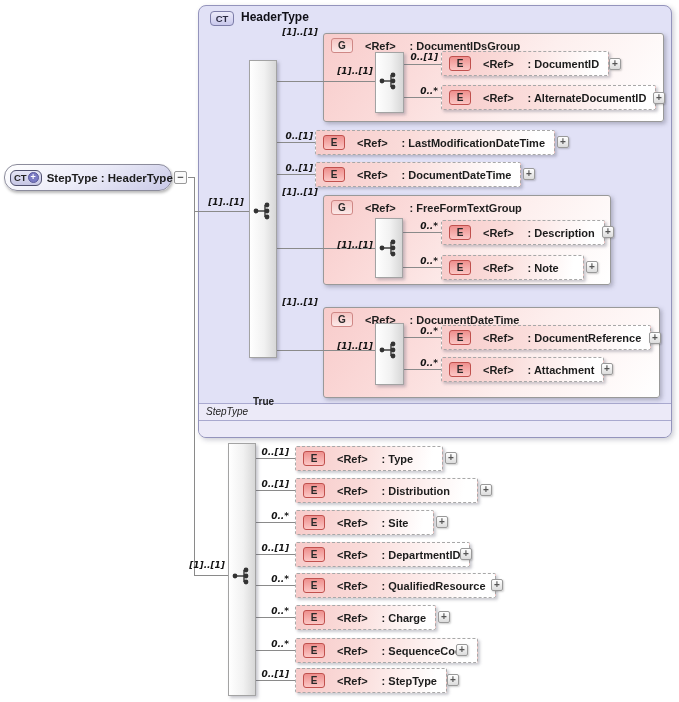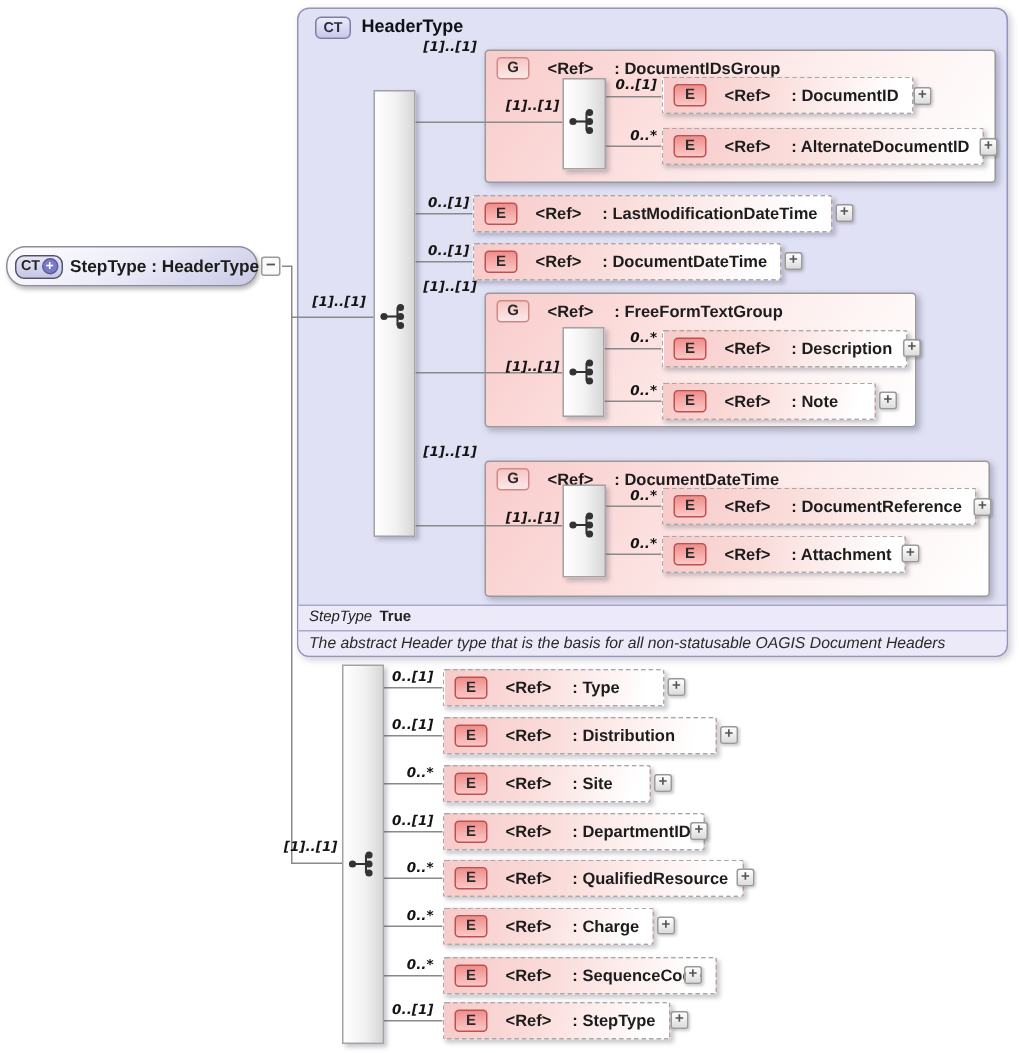--- a/index.html
+++ b/index.html
@@ -16,21 +16,21 @@
          box-shadow:2px 2px 5px rgba(60,60,90,.25);z-index:1;}
   .panel-strip{position:absolute;left:199px;top:404px;width:472px;height:33px;
          background:#eceaf8;border-radius:0 0 7px 7px;z-index:2;}
   .divider{position:absolute;left:199px;width:472px;height:1px;background:#a9a9cf;z-index:3;}
   .panel-badge{position:absolute;left:210px;top:11px;width:24px;height:15px;box-sizing:border-box;
          border:1px solid #7d7da8;border-radius:4px;background:linear-gradient(#ecebfa,#c9c8ec);
          font:bold 9.5px "Liberation Sans",sans-serif;color:#2a2a40;
          display:flex;align-items:center;justify-content:center;z-index:4;}
   .panel-title{position:absolute;left:241px;top:10px;font:bold 12px "Liberation Sans",sans-serif;color:#101018;z-index:4;}
   .abstract-label{position:absolute;left:206px;top:406px;font:italic 10px "Liberation Sans",sans-serif;color:#222;z-index:4;}
-  .abstract-value{position:absolute;left:253px;top:406px;font:bold 10px "Liberation Sans",sans-serif;color:#222;z-index:4;}
+  .abstract-value{position:absolute;left:253px;top:396px;font:bold 10px "Liberation Sans",sans-serif;color:#222;z-index:4;}
   .annotation{position:absolute;left:206px;top:423px;font:italic 10.5px "Liberation Sans",sans-serif;color:#2a2a2a;z-index:4;}
 
   
   .bar{position:absolute;box-sizing:border-box;border:1px solid #a3a3a3;
        background:linear-gradient(to right,#ffffff 0%,#f1f1f1 55%,#d7d7d7 100%);
        box-shadow:2px 2px 3px rgba(90,90,110,.35);z-index:5;}
   .seqicon{position:absolute;width:22px;height:22px;z-index:7;}
 
   
   .card{position:absolute;font:bold italic 9px "DejaVu Sans",sans-serif;color:#141414;
@@ -86,21 +86,20 @@
 <div class="stage">
 
   <div class="panel"></div>
   <div class="panel-strip"></div>
   <div class="divider" style="top:403px"></div>
   <div class="divider" style="top:420px"></div>
   <div class="panel-badge">CT</div>
   <div class="panel-title">HeaderType</div>
   <div class="abstract-label">StepType</div>
   <div class="abstract-value">True</div>
-  <div class="annotation">The abstract Header type that is the basis for all non-statusable OAGIS Document Headers</div>
 
   <div class="hline" style="left:188px;top:177px;width:6px"></div>
   <div class="vline" style="left:194px;top:177px;height:399px"></div>
   <div class="hline" style="left:194px;top:211px;width:55px"></div>
   <div class="hline" style="left:194px;top:575px;width:34px"></div>
   <div class="hline" style="left:277px;top:81px;width:98px"></div>
   <div class="hline" style="left:277px;top:142px;width:38px"></div>
   <div class="hline" style="left:277px;top:174px;width:38px"></div>
   <div class="hline" style="left:277px;top:248px;width:98px"></div>
   <div class="hline" style="left:277px;top:350px;width:98px"></div>

